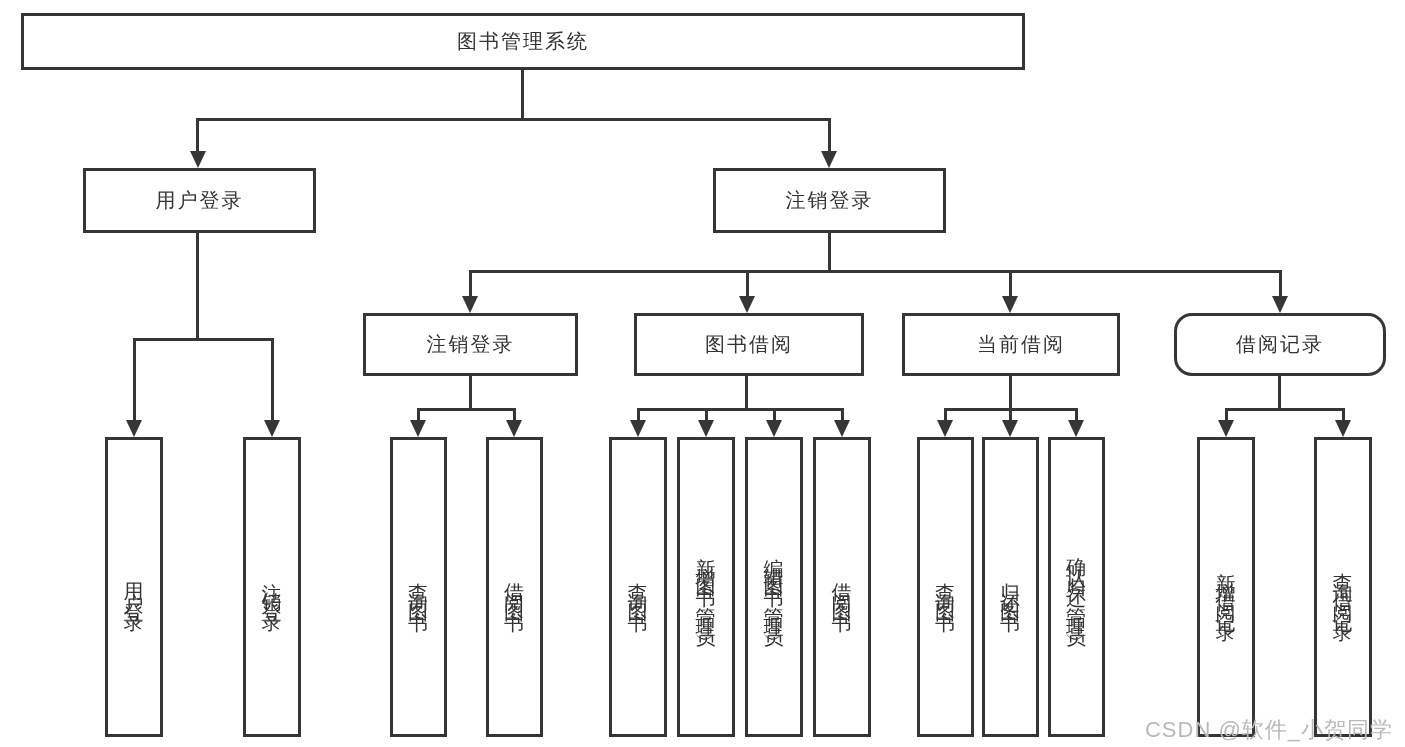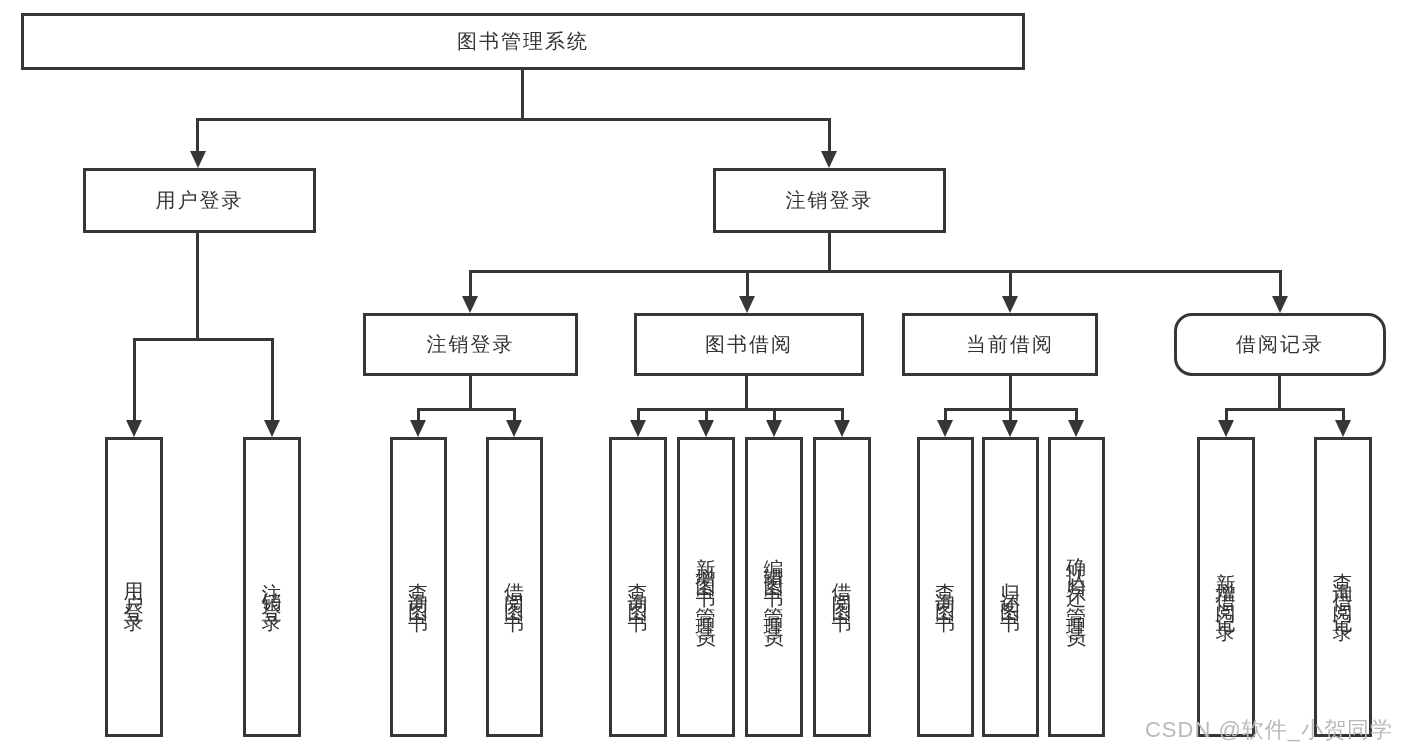--- a/index.html
+++ b/index.html
@@ -92,21 +92,21 @@
   <div class="arrow" style="left:462px; top:296px;"></div>
   <div class="vline" style="left:746px; top:270px; height:28px;"></div>
   <div class="arrow" style="left:739px; top:296px;"></div>
   <div class="vline" style="left:1009px; top:270px; height:28px;"></div>
   <div class="arrow" style="left:1002px; top:296px;"></div>
   <div class="vline" style="left:1279px; top:270px; height:28px;"></div>
   <div class="arrow" style="left:1272px; top:296px;"></div>
 
   <div class="hbox" style="left:363px; top:313px; width:215px; height:63px;">注销登录</div>
   <div class="hbox" style="left:634px; top:313px; width:230px; height:63px;">图书借阅</div>
-  <div class="hbox" style="left:902px; top:313px; width:196px; height:63px;padding-left:20px;">当前借阅</div>
+  <div class="hbox" style="left:902px; top:313px; width:218px; height:63px;padding-left:20px;">当前借阅</div>
   <div class="hbox" style="left:1174px; top:313px; width:212px; height:63px;border-radius:18px;">借阅记录</div>
 
   <div class="vline" style="left:469px; top:376px; height:34px;"></div>
   <div class="hline" style="left:417px; top:408px; width:99px;"></div>
   <div class="vline" style="left:417px; top:408px; height:14px;"></div>
   <div class="arrow" style="left:410px; top:420px;"></div>
   <div class="vline" style="left:513px; top:408px; height:14px;"></div>
   <div class="arrow" style="left:506px; top:420px;"></div>
 
   <div class="vline" style="left:745px; top:376px; height:34px;"></div>

